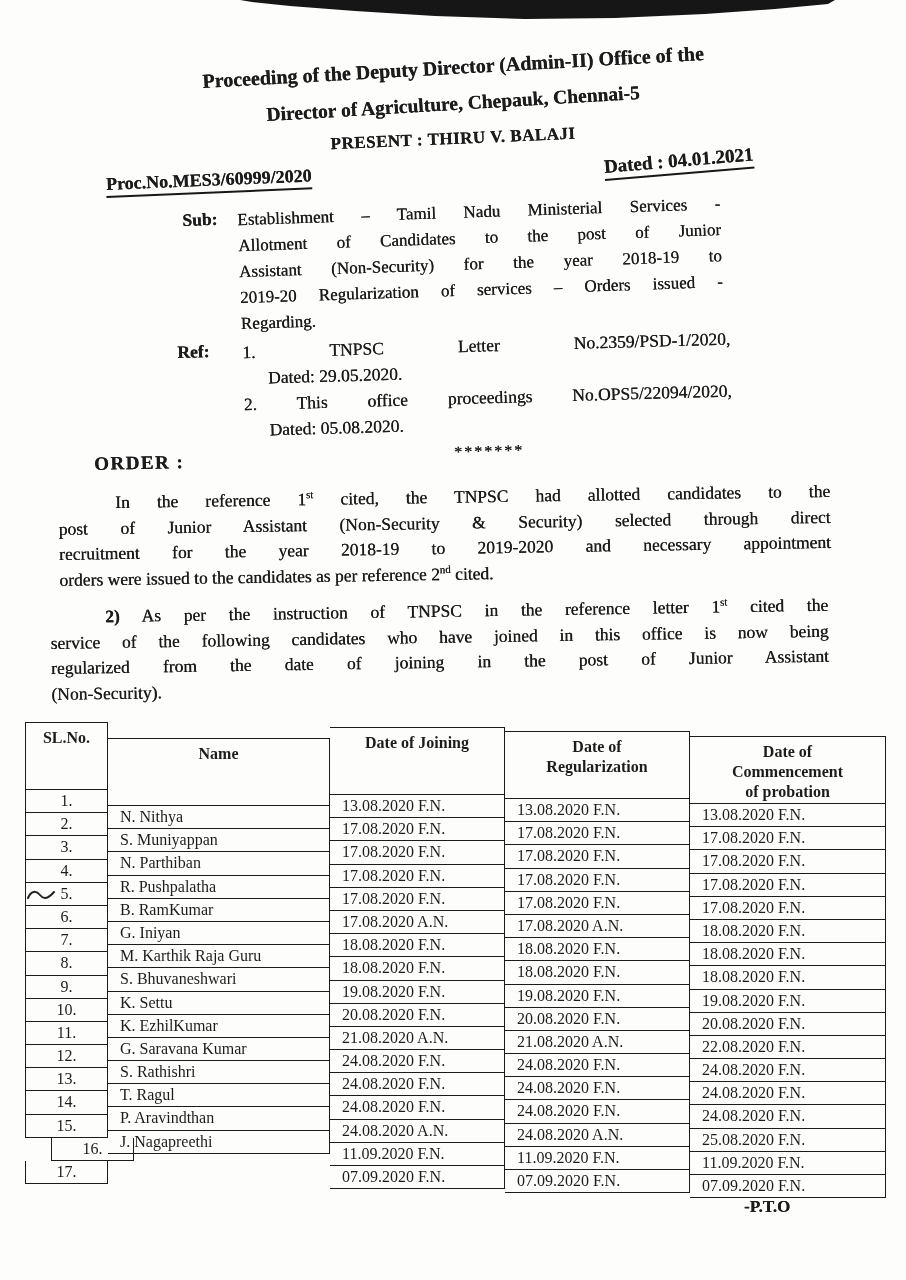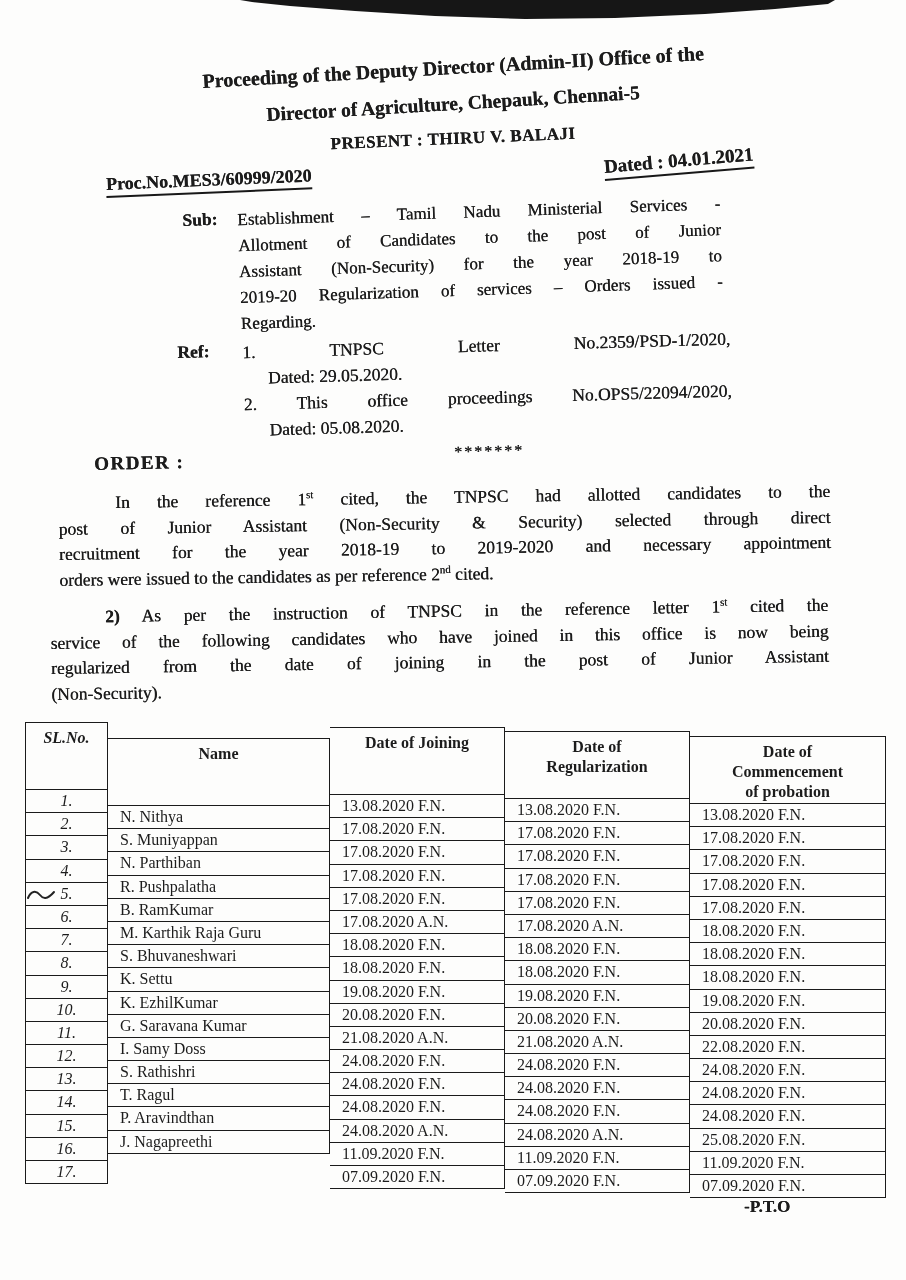--- a/index.html
+++ b/index.html
@@ -34,21 +34,21 @@
   #para1{left:58px;top:491px;width:772px;font-size:17.5px;line-height:25.5px;transform:rotate(-.9deg);transform-origin:left top;}
   #para2{left:50px;top:605px;width:778px;font-size:17.5px;line-height:25.5px;transform:rotate(-.9deg);transform-origin:left top;}
   sup{font-size:.62em;vertical-align:super;line-height:0;}
   
   #table{left:25px;top:722px;width:861px;height:482px;}
   .tcol{position:absolute;top:0;}
   .cell{box-sizing:border-box;border-right:1.6px solid #1b1b1b;border-bottom:1.6px solid #1b1b1b;
         font-size:16px;overflow:hidden;white-space:nowrap;}
   .cell.head{border-top:1.6px solid #1b1b1b;height:68px;font-weight:700;text-align:center;padding-top:5px;line-height:20px;}
   .cell.body{height:23.2px;line-height:22px;}
-  .col0 .cell{border-left:1.6px solid #1b1b1b;font-style:italic;}
+  .col0 .cell{border-left:1.6px solid #1b1b1b;}
   .col0 .cell.body{text-align:center;}
   .cleft{padding-left:12px;text-align:left;}
   #tick{left:1px;top:165px;}
   
   #pto{left:744px;top:1197px;font-size:17px;}
   #scan-art{left:240px;top:0;}
 </style>
 </head>
 <body>
 
@@ -114,38 +114,38 @@
         <div class="cell body" style="width: 83px;">6.</div>
         <div class="cell body" style="width: 83px;">7.</div>
         <div class="cell body" style="width: 83px;">8.</div>
         <div class="cell body" style="width: 83px;">9.</div>
         <div class="cell body" style="width: 83px;">10.</div>
         <div class="cell body" style="width: 83px;">11.</div>
         <div class="cell body" style="width: 83px;">12.</div>
         <div class="cell body" style="width: 83px;">13.</div>
         <div class="cell body" style="width: 83px;">14.</div>
         <div class="cell body" style="width: 83px;">15.</div>
-        <div class="cell body" style="width: 83px;">16.</div>
+        <div class="cell body" style="width: 83px; margin-left: 26px;">16.</div>
         <div class="cell body" style="width: 83px;">17.</div>
       </div>
       <div class="tcol col1" style="left: 83px; width: 222px; top: 16px; font-family: Liberation Serif, serif;">
         <div class="cell head" style="width: 222px;">
           <div>Name</div>
         </div>
         <div class="cell body cleft" style="width: 222px;">N. Nithya</div>
         <div class="cell body cleft" style="width: 222px;">S. Muniyappan</div>
         <div class="cell body cleft" style="width: 222px;">N. Parthiban</div>
         <div class="cell body cleft" style="width: 222px;">R. Pushpalatha</div>
         <div class="cell body cleft" style="width: 222px;">B. RamKumar</div>
+        <div class="cell body cleft" style="width: 222px;">G. Iniyan</div>
         <div class="cell body cleft" style="width: 222px;">M. Karthik Raja Guru</div>
         <div class="cell body cleft" style="width: 222px;">S. Bhuvaneshwari</div>
         <div class="cell body cleft" style="width: 222px;">K. Settu</div>
         <div class="cell body cleft" style="width: 222px;">K. EzhilKumar</div>
         <div class="cell body cleft" style="width: 222px;">G. Saravana Kumar</div>
-        <div class="cell body cleft" style="width: 222px;">I. Samy Doss</div>
         <div class="cell body cleft" style="width: 222px;">S. Rathishri</div>
         <div class="cell body cleft" style="width: 222px;">T. Ragul</div>
         <div class="cell body cleft" style="width: 222px;">P. Aravindthan</div>
         <div class="cell body cleft" style="width: 222px;">J. Nagapreethi</div>
       </div>
       <div class="tcol col2" style="left: 305px; width: 175px; top: 5px;">
         <div class="cell head" style="width: 175px;">
           <div>Date of Joining</div>
         </div>
         <div class="cell body cleft" style="width: 175px;">13.08.2020 F.N.</div>

